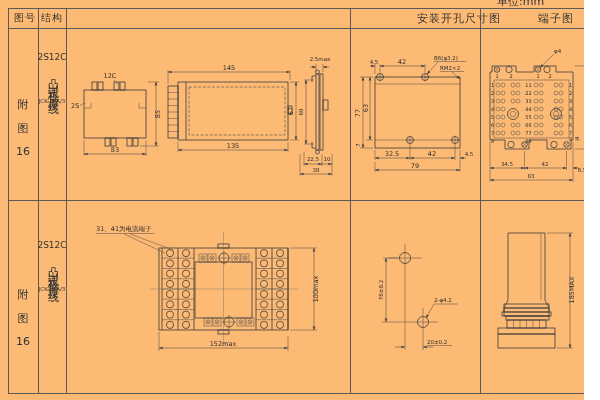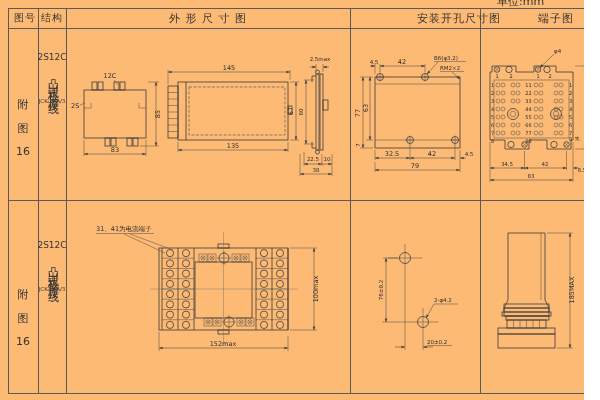--- a/index.html
+++ b/index.html
@@ -37,21 +37,20 @@
   <div class="hl" style="left:8px;top:393px;width:584px;"></div>
   <div class="vl" style="left:8px;top:8px;height:385px;"></div>
   <div class="vl" style="left:38px;top:8px;height:385px;"></div>
   <div class="vl" style="left:66px;top:8px;height:385px;"></div>
   <div class="vl" style="left:350px;top:8px;height:385px;"></div>
   <div class="vl" style="left:480px;top:8px;height:385px;"></div>
   <div class="vl" style="left:592px;top:8px;height:385px;"></div>
 
   <div class="cell hdr" style="left:0;top:8px;width:30px;height:20px;font-size:10px;padding-left:10px;">图号</div>
   <div class="cell hdr" style="left:38px;top:8px;width:28px;height:20px;font-size:10px;text-align:center;">结构</div>
-  <div class="cell hdr" style="left:66px;top:8px;width:284px;height:20px;">外 形 尺 寸 图</div>
   <div class="cell hdr" style="left:350px;top:8px;width:130px;height:20px;margin-left:44px;">安装开孔尺寸图</div>
   <div class="cell hdr" style="left:500px;top:8px;width:112px;height:20px;">端子图</div>
 
   <div class="cell figcol" style="left:8px;top:92px;width:30px;height:70px;">
     <span>附</span>
     <span>图</span>
     <span>16</span>
   </div>
   <div class="cell structcol" style="left:38px;top:52px;width:28px;height:145px;">
     <span style="white-space:nowrap;">2S12C</span>

